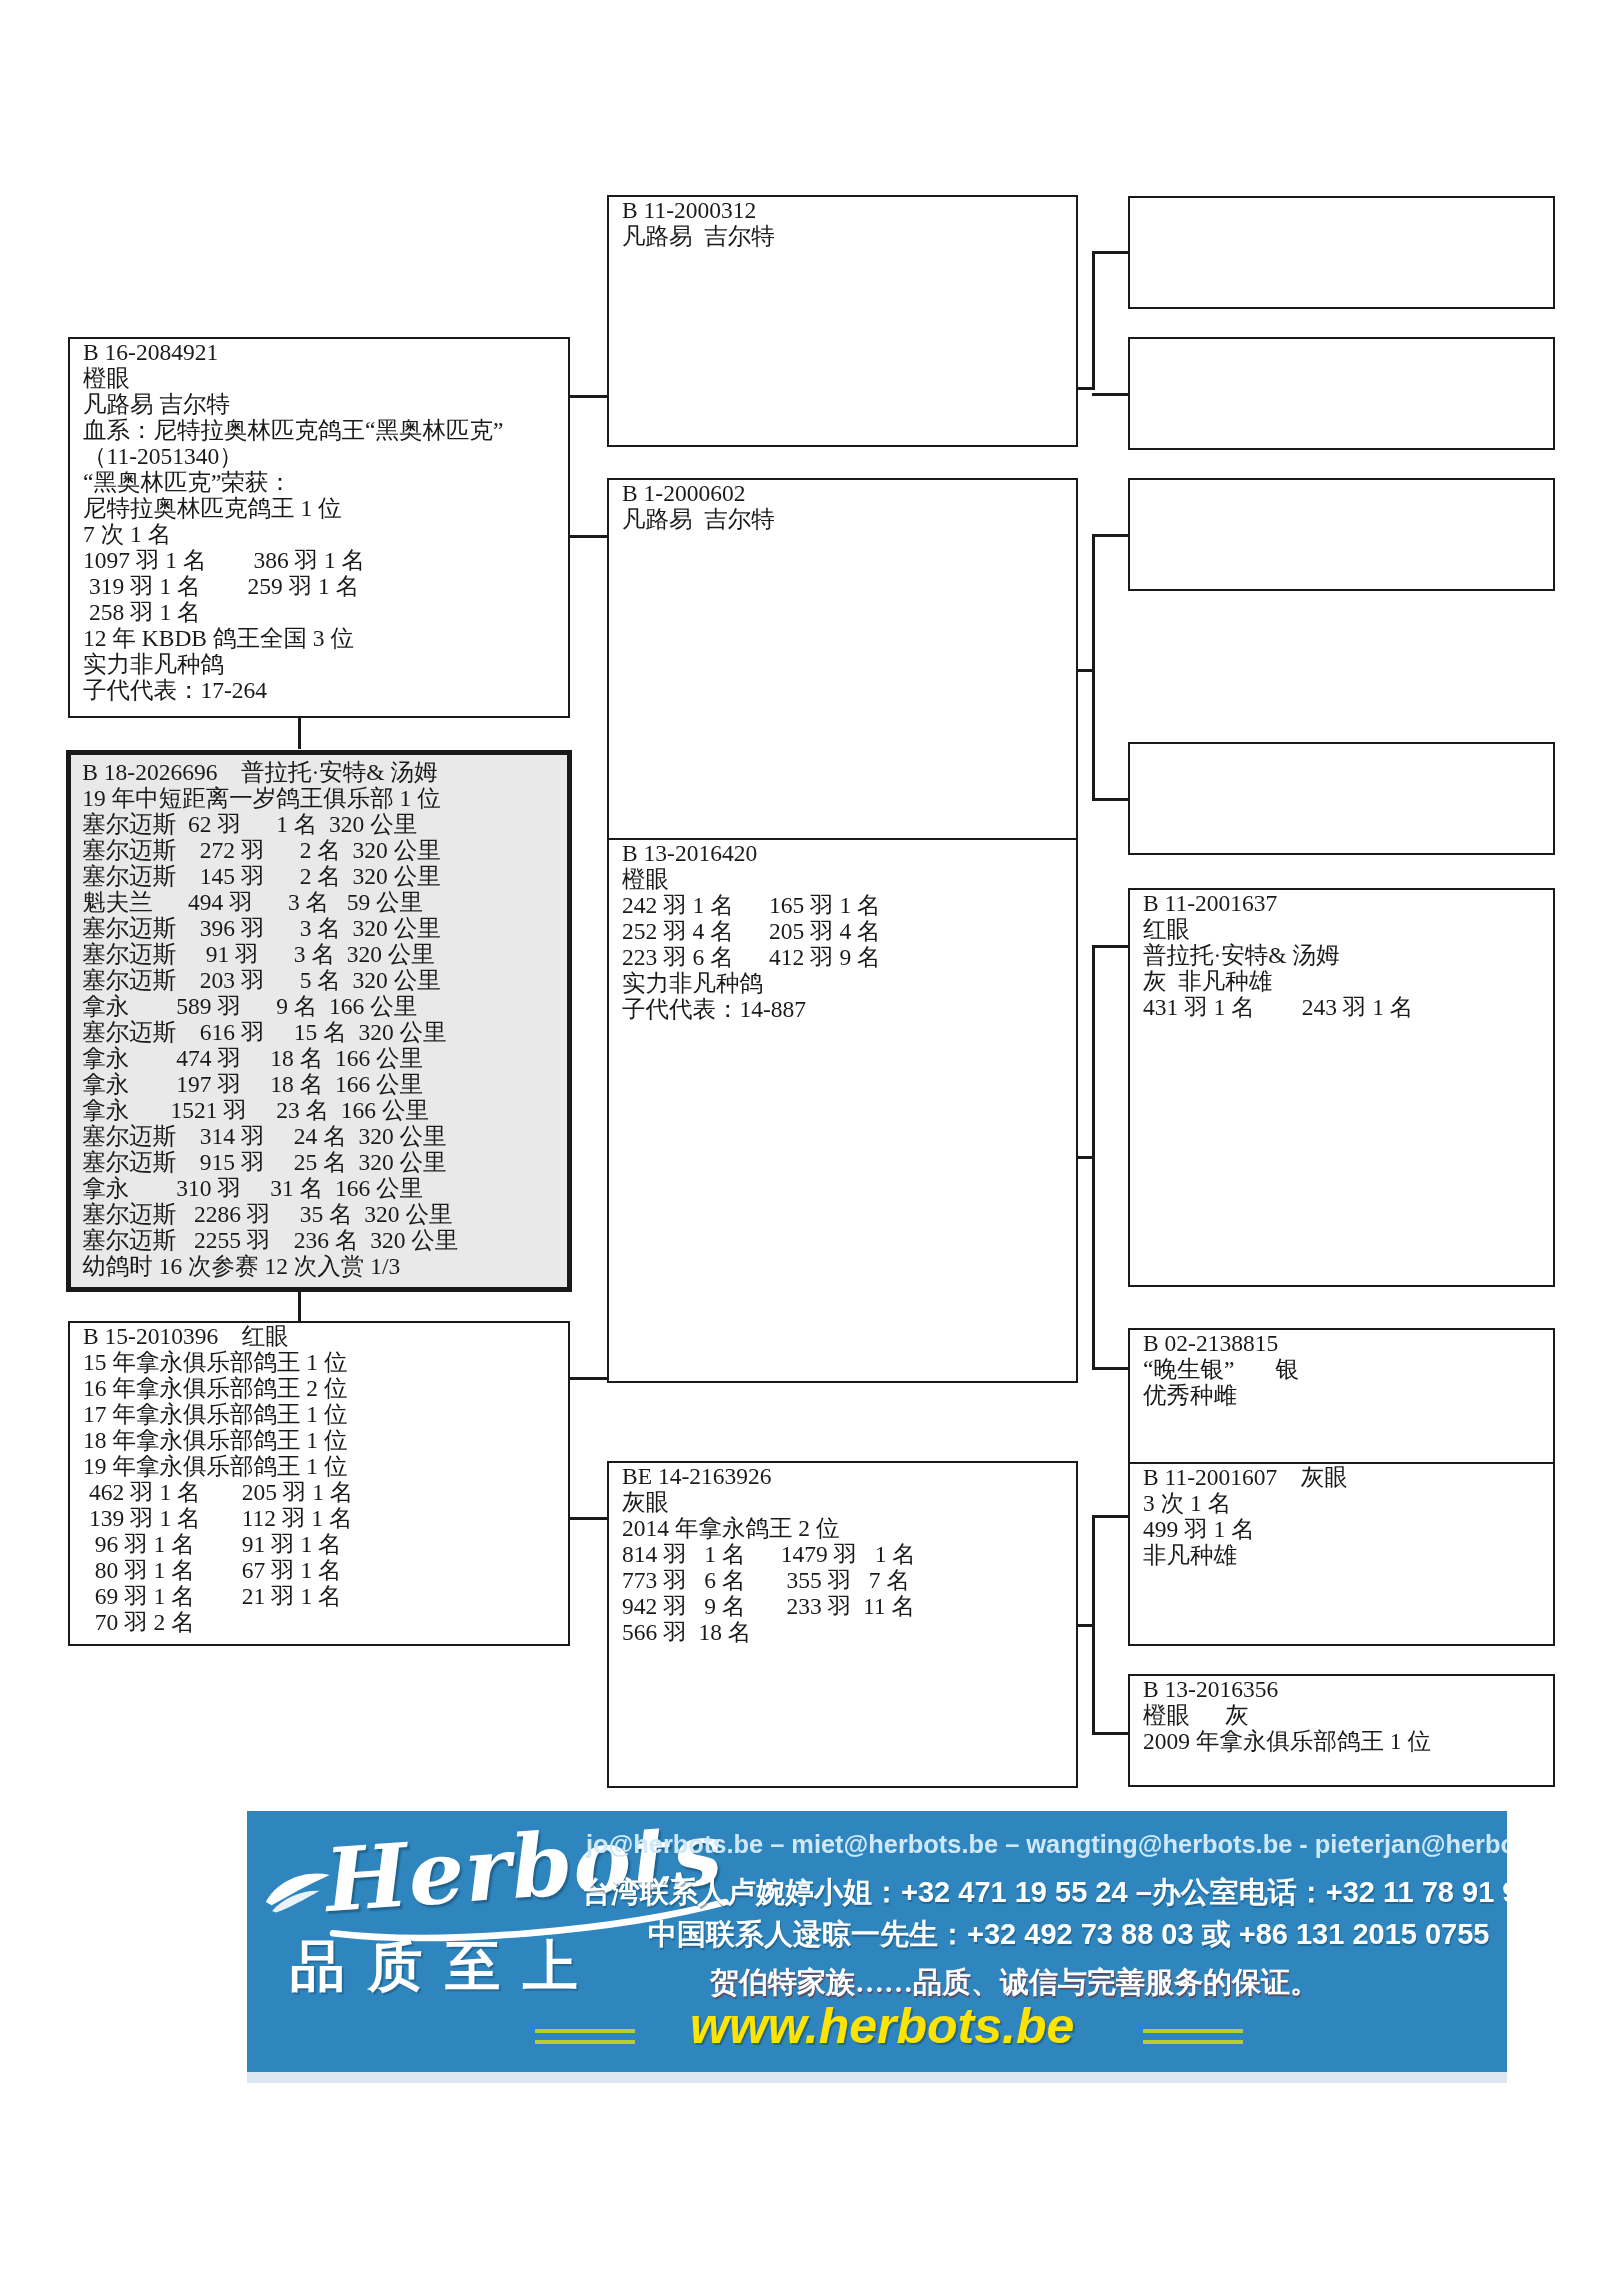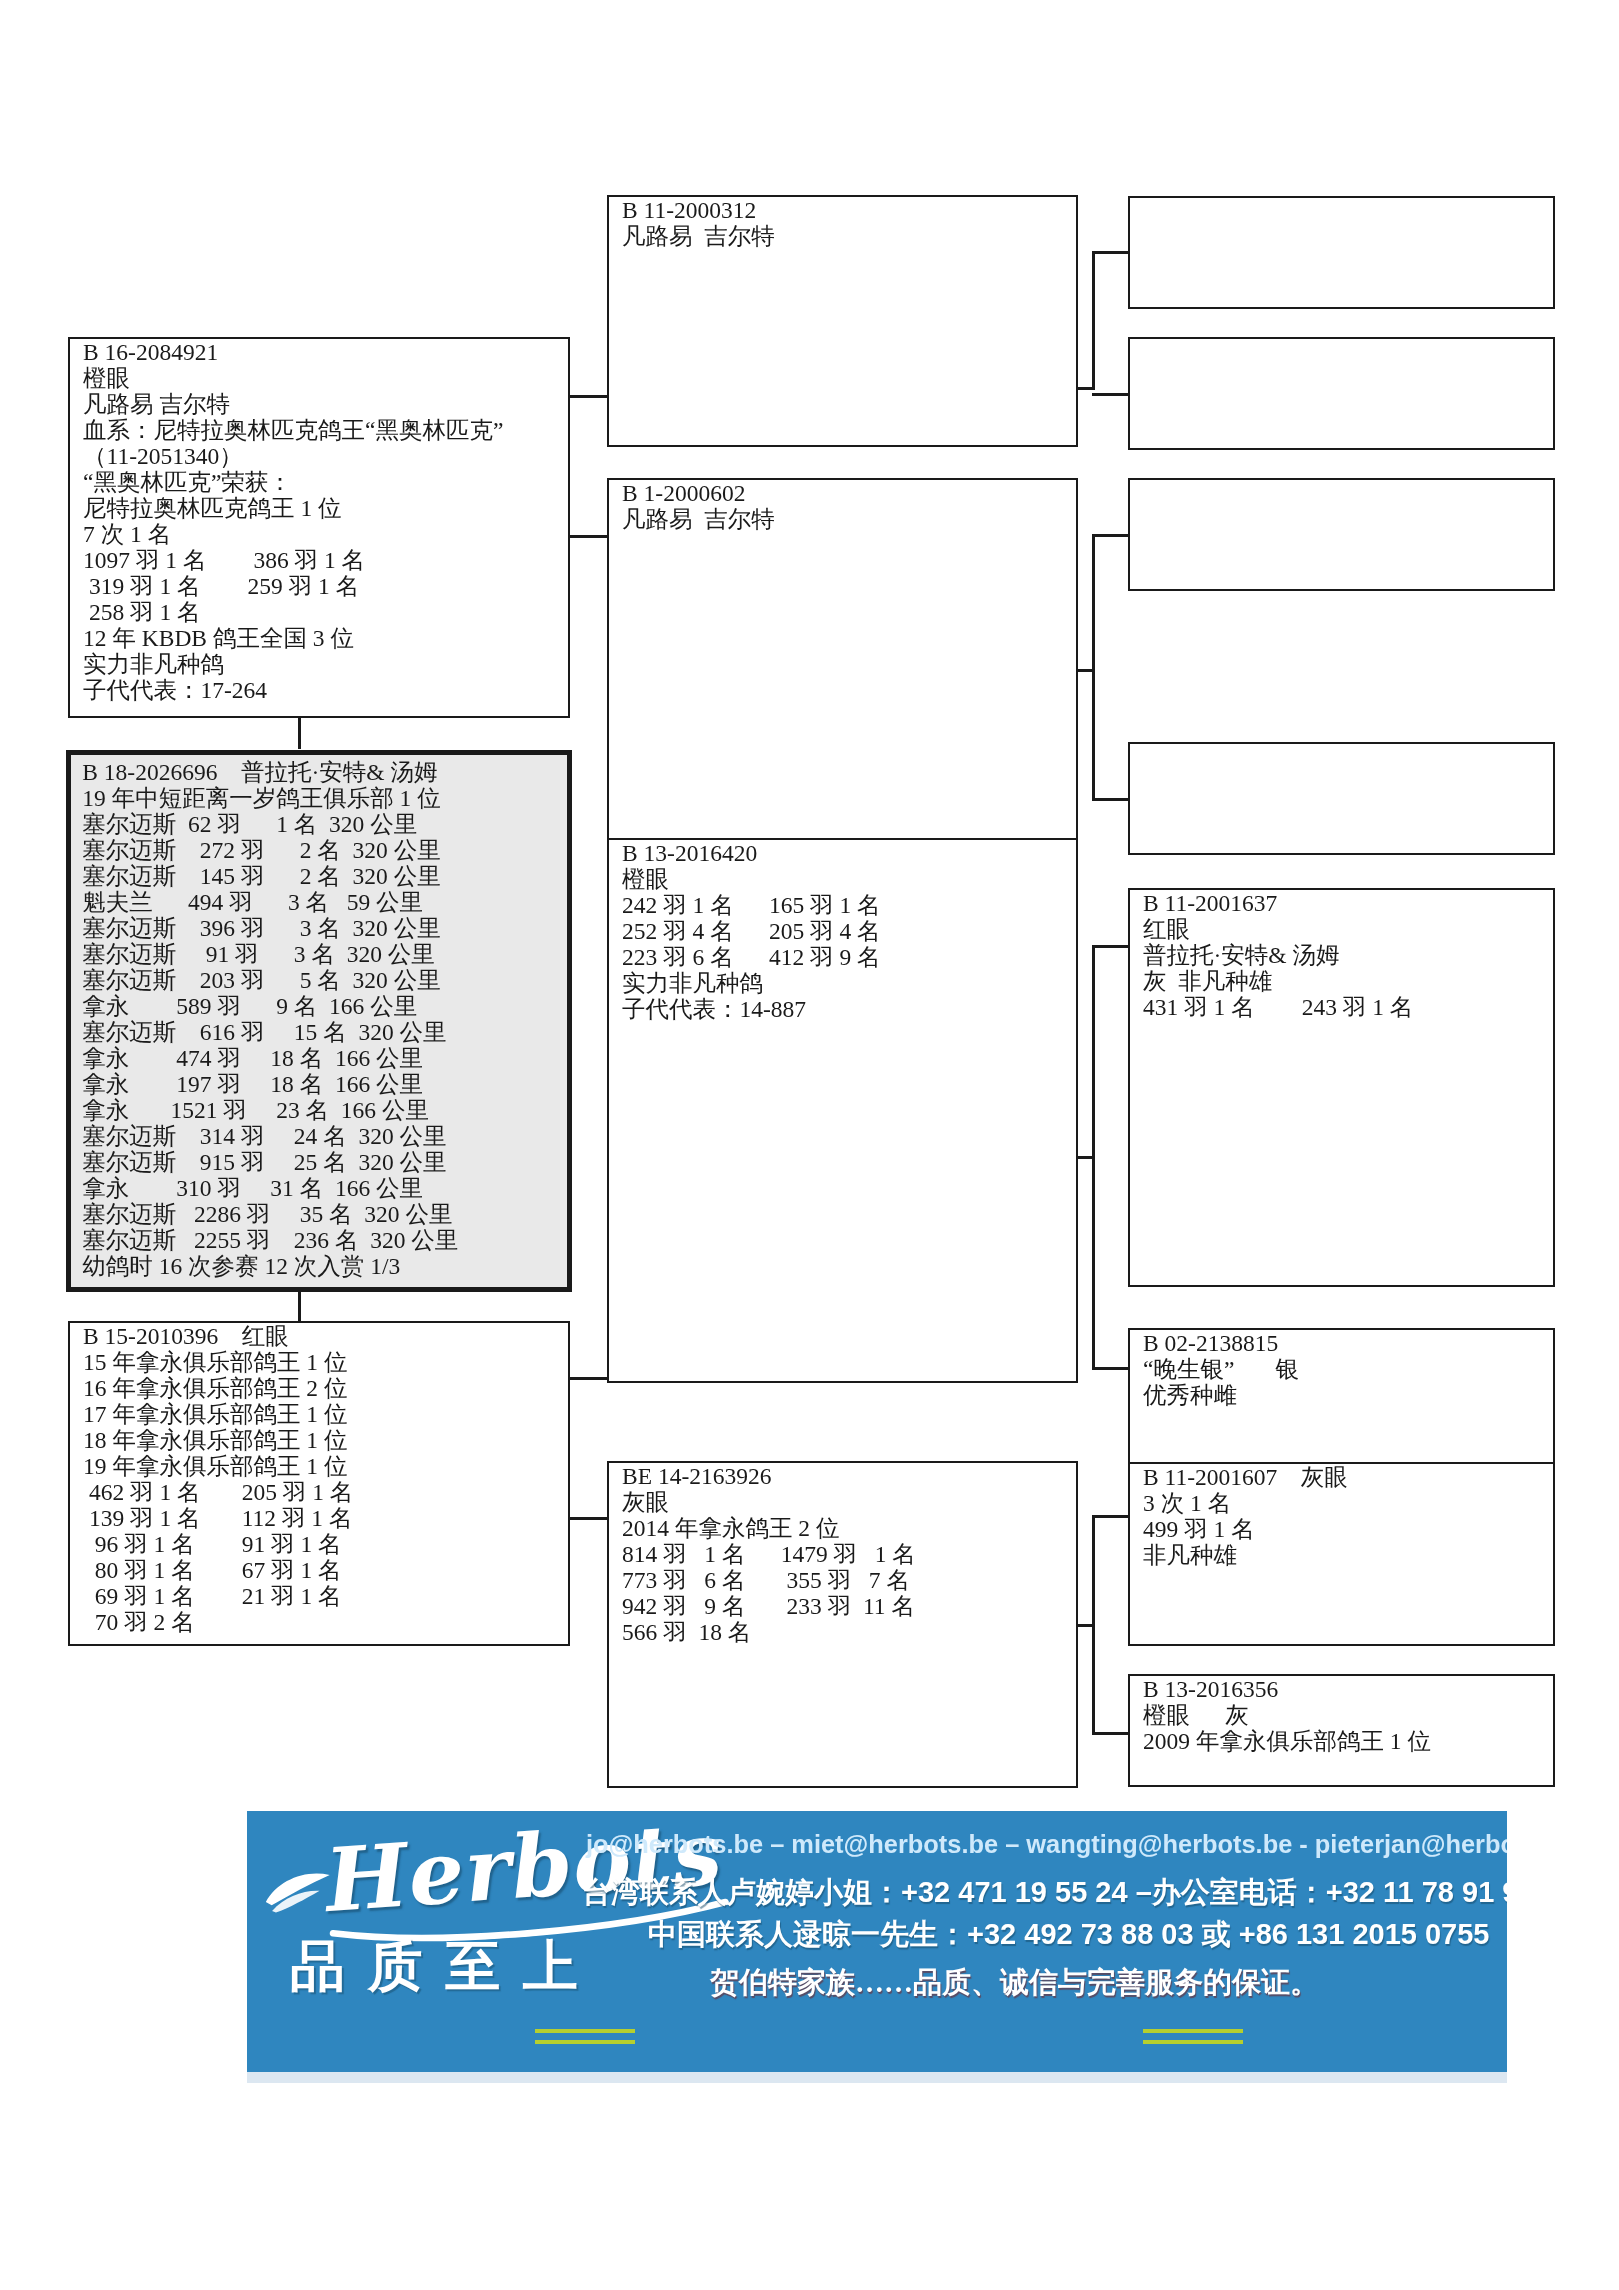--- a/index.html
+++ b/index.html
@@ -199,18 +199,19 @@
       <svg width="405" height="24.5" viewBox="0 0 430 26" style="position:absolute;left:56px;top:92px;">
         <path d="M6 8 C 120 30, 310 26, 424 4" stroke="#ffffff" stroke-width="7" fill="none" stroke-linecap="round"></path>
       </svg>
     </div>
     <div class="slogan">品质至上</div>
     <div class="b-emails">jo@herbots.be – miet@herbots.be – wangting@herbots.be - pieterjan@herbots.be</div>
     <div class="b-line2">台湾联系人卢婉婷小姐：+32 471 19 55 24 –办公室电话：+32 11 78 91 90</div>
     <div class="b-line3">中国联系人逯晾一先生：+32 492 73 88 03 或 +86 131 2015 0755</div>
     <div class="b-tagline">贺伯特家族……品质、诚信与完善服务的保证。</div>
     <div class="b-bar left"></div>
+    <div class="b-url">www.herbots.be</div>
     <div class="b-bar right"></div>
   </div>
   <div id="banner-understrip"></div>
 
 </div>
 
 
 </body></html>

